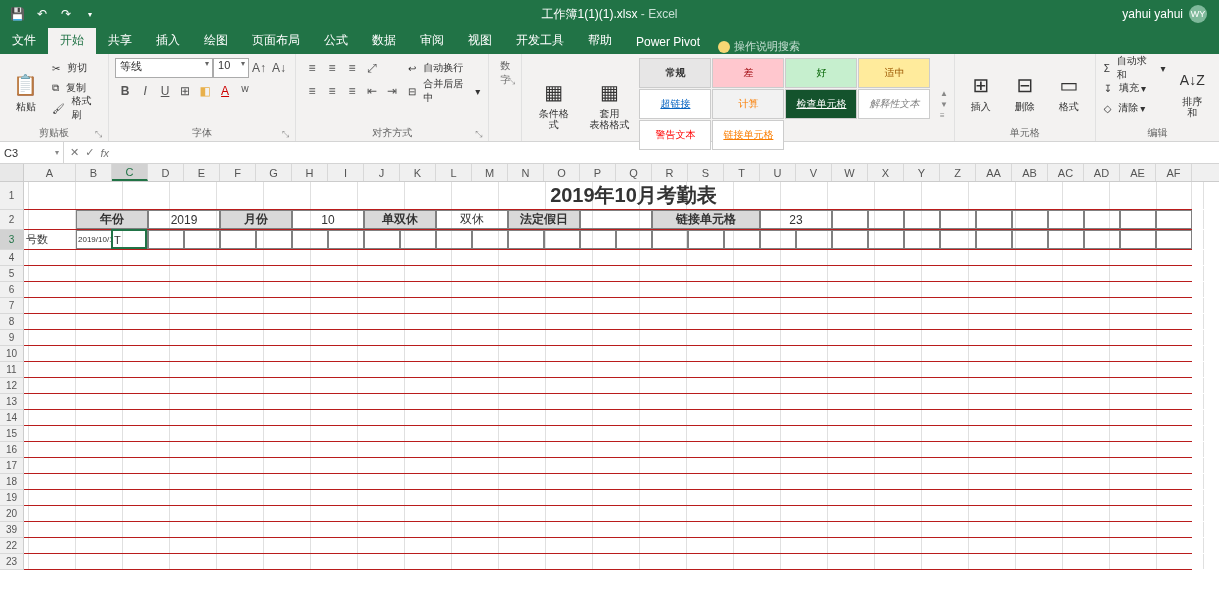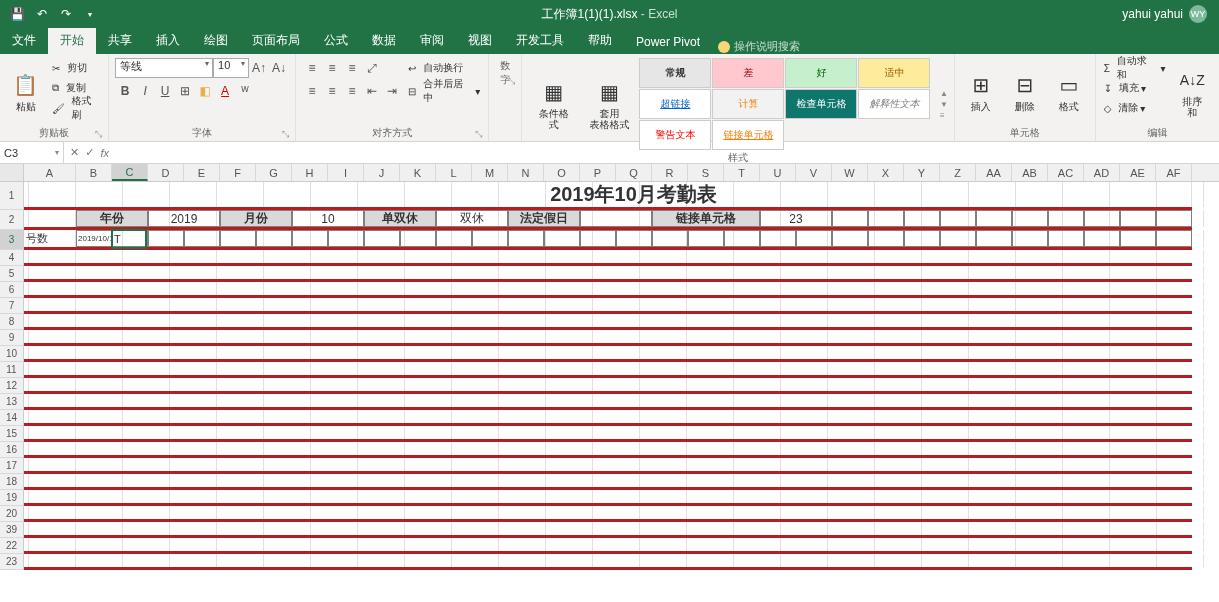--- a/index.html
+++ b/index.html
@@ -46,21 +46,21 @@
 
 
 .styles-gallery { display:flex; flex-wrap:wrap; width:300px; gap:1px; }
 .style-cell { width:72px; height:30px; border:1px solid #ccc; background:#fff; display:flex; align-items:center; justify-content:center; font-size:10px; }
 .style-cell.hdr { background:#e7e6e6; font-weight:bold; }
 .style-cell.bad { background:#ffc7ce; color:#9c0006; }
 .style-cell.good { background:#c6efce; color:#006100; }
 .style-cell.neutral { background:#ffeb9c; color:#9c5700; }
 .style-cell.link { color:#0563c1; text-decoration:underline; }
 .style-cell.calc { background:#f2f2f2; color:#fa7d00; }
-.style-cell.check { background:#0f766e; color:#fff; }
+.style-cell.check { background:#14532d; color:#fff;text-decoration:underline; }
 .style-cell.exp { color:#7f7f7f; font-style:italic; }
 .style-cell.warn { color:#ff0000; }
 .style-cell.linkcell { color:#fa7d00; text-decoration:underline; background:#fff; }
 
 
 .fbar { display:flex; align-items:center; border-bottom:1px solid #d4d4d4; height:22px; background:#fff; }
 .namebox { width:64px; border-right:1px solid #d4d4d4; padding:0 4px; font-size:11px; display:flex; align-items:center; height:100%; position:relative; }
 .namebox::after { content:"▾"; color:#888; font-size:8px; margin-left:auto; }
 .fxbtns { display:flex; gap:6px; padding:0 6px; align-items:center; color:#777; }
 .fxbtns span { cursor:pointer; font-size:11px; }
@@ -74,21 +74,21 @@
 .colhdr.sel { background:#d2d2d2; color:#217346; border-bottom:2px solid #217346; }
 
 .gridbody { display:flex; }
 .rowhdrs { width:24px; }
 .rowhdr { height:16px; border-bottom:1px solid #d8d8d8; border-right:1px solid #ccc; background:#f0f0f0; text-align:center; font-size:10px; color:#555; display:flex; align-items:center; justify-content:center; }
 .rowhdr.tall { height:28px; }
 .rowhdr.med { height:20px; }
 .rowhdr.sel { background:#d2d2d2; color:#217346; }
 
 .cells { position:relative; flex:1; }
-.row { display:flex; border-bottom:3px solid #b91c1c; height:16px;gap:42px; }
+.row { display:flex; border-bottom:1px solid #b91c1c; height:16px;gap:42px; }
 .row.tall { height:28px; }
 .row.med { height:20px; }
 .cell { border-right:1px solid #e0e0e0; overflow:hidden; white-space:nowrap; display:flex; align-items:center; padding:0 2px; font-size:11px; }
 
 
 .merged-title { font-size:20px; font-weight:bold; justify-content:center; }
 .lblcell { background:#d9d9d9; border:1px solid #808080 !important; font-weight:bold; justify-content:center; font-size:12px; }
 .valcell { border:1px solid #808080 !important; justify-content:center; font-size:12px; }
 .tiny { font-size:8px; }
 
@@ -229,21 +229,20 @@
         <div class="style-cell exp">解释性文本</div>
         <div class="style-cell warn">警告文本</div>
         <div class="style-cell linkcell">链接单元格</div>
       </div>
       <div class="col" style="justify-content:center;gap:2px;color:#888;font-size:8px;padding-left:2px">
         <div>▲</div>
         <div>▼</div>
         <div>≡</div>
       </div>
     </div>
-    <div class="lbl"><span>样式</span></div>
   </div>
 
   <div class="rgroup">
     <div class="content">
       <div class="bigbtn">
           <div class="ico">⊞</div>
           <div class="txt">插入</div>
         </div>
       <div class="bigbtn">
           <div class="ico">⊟</div>

